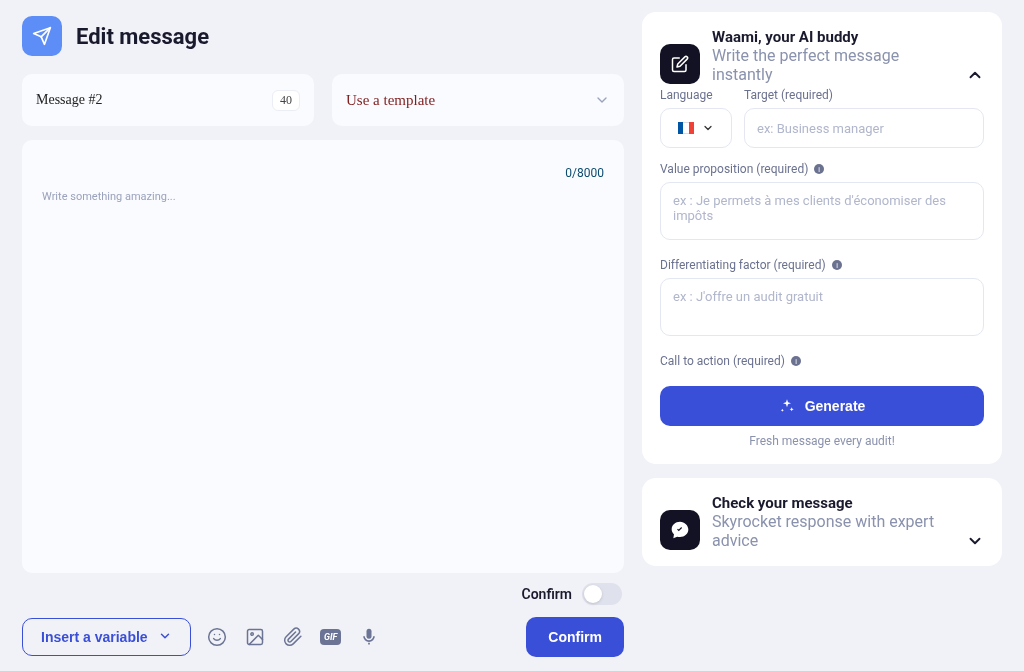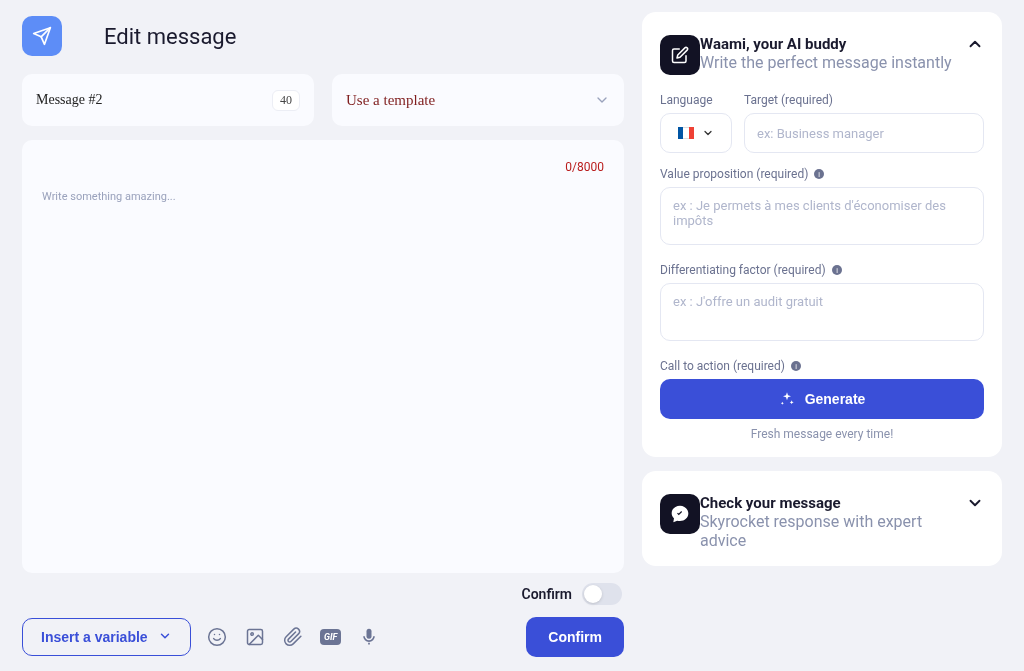--- a/index.html
+++ b/index.html
@@ -43,23 +43,22 @@
     height: 40px;
     background: #5d8df7;
     border-radius: 10px;
     display: flex;
     align-items: center;
     justify-content: center;
     color: white;
   }
   .page-title {
     font-size: 22px;
-    font-weight: 400;
+    font-weight: 700;
     color: #1a1a2e;
-    margin-left: 28px;
   }
 
   
   .top-boxes {
     display: flex;
     gap: 18px;
     margin-bottom: 14px;
     font-family: Liberation Serif, serif;
   }
   .msg-box, .tmpl-box {
@@ -93,23 +92,23 @@
   .editor-card {
     background: #fafbff;
     border-radius: 10px;
     flex: 1;
     position: relative;
     padding: 20px;
     min-height: 0;
   }
   .char-counter {
     position: absolute;
-    top: 20px;
+    top: 26px;
     right: 20px;
-    color: #b91c1c;
+    color: #0c4a6e;
     font-size: 12px;
     text-align: center;
   }
   .editor-area {
     width: 100%;
     height: 100%;
     border: none;
     background: transparent;
     resize: none;
     outline: none;
@@ -204,42 +203,42 @@
   }
 
   
   .panel-card {
     background: #ffffff;
     border-radius: 14px;
     padding: 16px 18px;
   }
   .panel-head {
     display: flex;
-    align-items: flex-start;
-    cursor: pointer;
-    margin-top: 7px;
+    align-items: flex-end;
+    gap: 12px;
+    cursor: pointer;
   }
   .panel-icon-box {
     width: 40px; height: 40px;
     background: #121224;
     border-radius: 10px;
     color: #fff;
     display: flex;
     align-items: center;
     justify-content: center;
   }
   .panel-titles { flex: 1; }
   .panel-title { font-size: 15px; font-weight: 700; color: #1a1a2e; }
   .panel-subtitle { font-size: 16px; color: #8a92ad; }
   .panel-chev { color: #1a1a2e; }
 
   .form-grid {
     display: flex;
     gap: 12px;
-    margin-top: 18px;
+    margin-top: 4px;
   }
   .field-lang { width: 72px; }
   .field-target { flex: 1; }
   .field-label {
     font-size: 12px;
     color: #6b7290;
     margin-bottom: 6px;
     display: flex;
     align-items: center;
     gap: 5px;
@@ -287,21 +286,21 @@
     border: none;
     border-radius: 10px;
     padding: 12px 0;
     font-size: 14px;
     font-weight: 600;
     display: flex;
     align-items: center;
     justify-content: center;
     gap: 10px;
     cursor: pointer;
-    margin-top: 6px;
+    margin-top: 18px;
   }
   .fresh-note {
     text-align: center;
     font-size: 12px;
     color: #8a92ad;
     margin-top: 8px;
   }
 
   svg { display: block; }
 </style>
@@ -467,21 +466,21 @@
             </svg>
         </div>
       </div>
 
       <button class="generate-btn">
         <svg width="16" height="16" viewBox="0 0 24 24" fill="currentColor">
             <path d="M12 2l1.5 4.5L18 8l-4.5 1.5L12 14l-1.5-4.5L6 8l4.5-1.5L12 2zM19 14l.9 2.1L22 17l-2.1.9L19 20l-.9-2.1L16 17l2.1-.9L19 14zM5 16l.7 1.6L7.3 18.3 5.7 19 5 20.6 4.3 19 2.7 18.3 4.3 17.6 5 16z"></path>
           </svg>
         <span>Generate</span>
       </button>
-      <div class="fresh-note">Fresh message every time!</div>
+      <div class="fresh-note">Fresh message every audit!</div>
     </div>
 
     <div class="panel-card">
       <div class="panel-head">
         <div class="panel-icon-box">
           <svg width="20" height="20" viewBox="0 0 24 24" fill="currentColor">
               <path d="M12 2C6.48 2 2 6.03 2 11c0 2.4 1.05 4.58 2.77 6.2L4 22l4.65-2.04C9.7 20.3 10.83 20.5 12 20.5c5.52 0 10-4.03 10-9S17.52 2 12 2z"></path>
               <path fill="#121224" d="M10.5 13.5l-2-2 1-1 1 1 3-3 1 1-4 4z"></path>
             </svg>
         </div>

